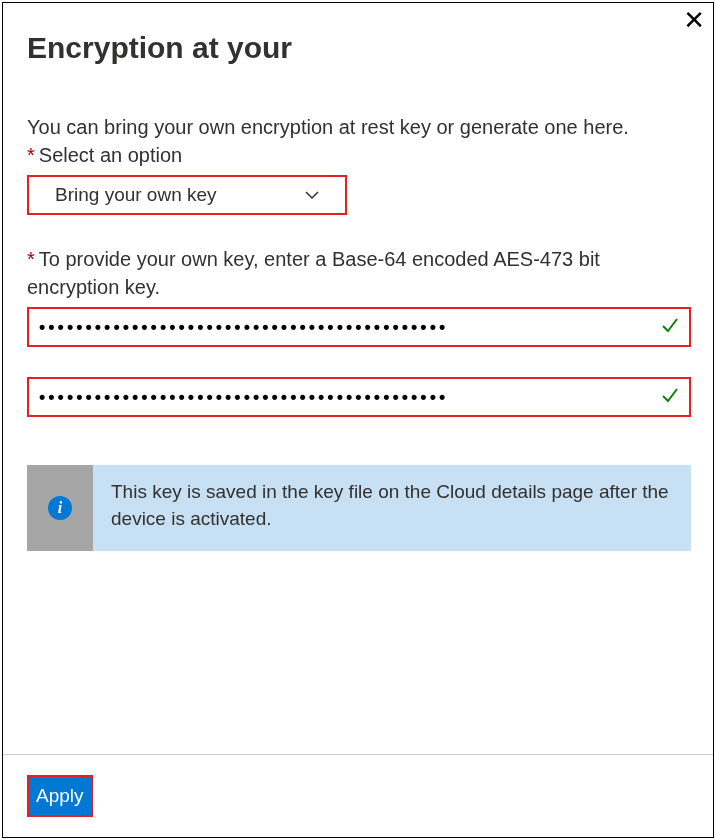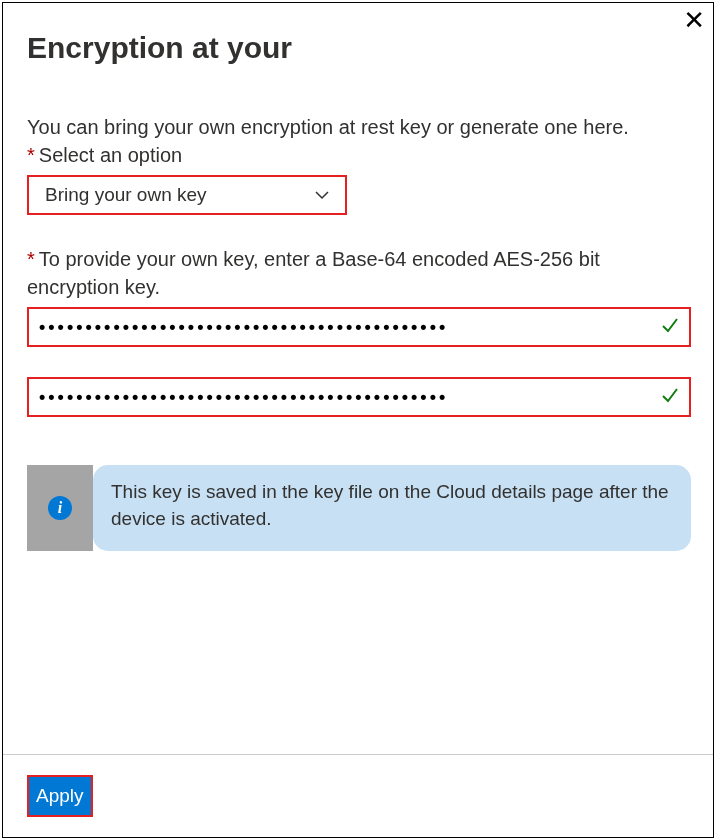--- a/index.html
+++ b/index.html
@@ -61,21 +61,21 @@
       color: #a80000;
       margin-right: 4px;
     }
     .select-wrap {
       border: 2px solid #e62020;
       width: 320px;
       height: 40px;
       display: flex;
       align-items: center;
       justify-content: space-between;
-      padding: 0 16px;
+      padding: 0 26px;
       cursor: pointer;
       background: #fff;
     }
     .select-inner {
       border: 1px solid #605e5c;
       width: 316px;
       height: 36px;
       display: flex;
       align-items: center;
       justify-content: space-between;
@@ -142,21 +142,20 @@
       font-family: Georgia, serif;
       font-style: italic;
     }
     .info-text {
       background: #c7e0f4;
       flex: 1;
       padding: 14px 18px;
       font-size: 19px;
       color: #323130;
       line-height: 1.4;
-      border-radius: 15px;
     }
     .footer {
       border-top: 1px solid #ccc;
       padding: 20px 24px;
     }
     .apply-wrap {
       border: 2px solid #e62020;
       display: inline-block;
     }
     .apply-btn {
@@ -191,21 +190,21 @@
             <svg width="14" height="10" viewBox="0 0 14 10">
                 <path d="M1 2 L7 8 L13 2" stroke="#323130" stroke-width="1.5" fill="none"></path>
               </svg>
           </span>
         </div>
       </div>
     </div>
 
     <div class="field">
       <div class="label">
-        <span class="required">*</span><span>To provide your own key, enter a Base-64 encoded AES-256 bit encryption key.</span>
+        <span class="required">*</span><span>To provide your own key, enter a Base-64 encoded AES-473 bit encryption key.</span>
       </div>
       <div class="input-wrap">
         <span class="input-dots">••••••••••••••••••••••••••••••••••••••••••••</span>
         <span class="check">
           <svg width="18" height="18" viewBox="0 0 18 18">
               <path d="M2 10 L7 15 L16 3" stroke="#107c10" stroke-width="2" fill="none"></path>
             </svg>
         </span>
       </div>
     </div>

